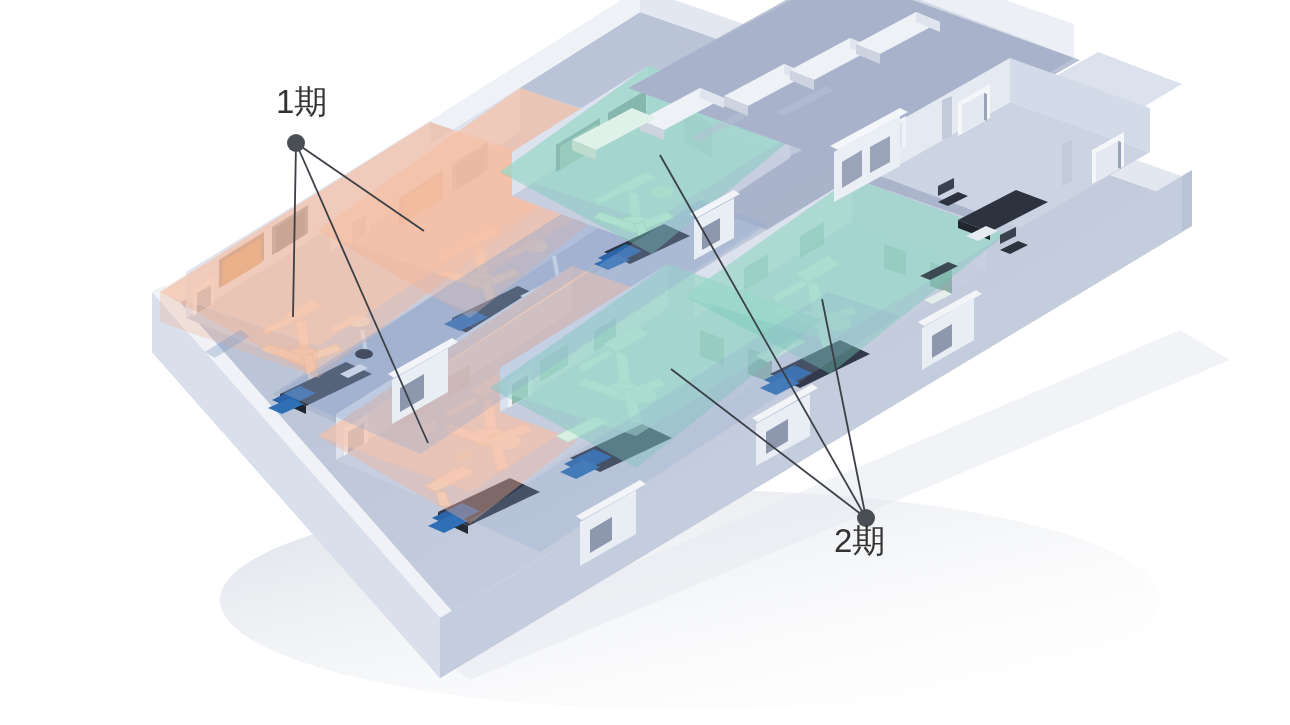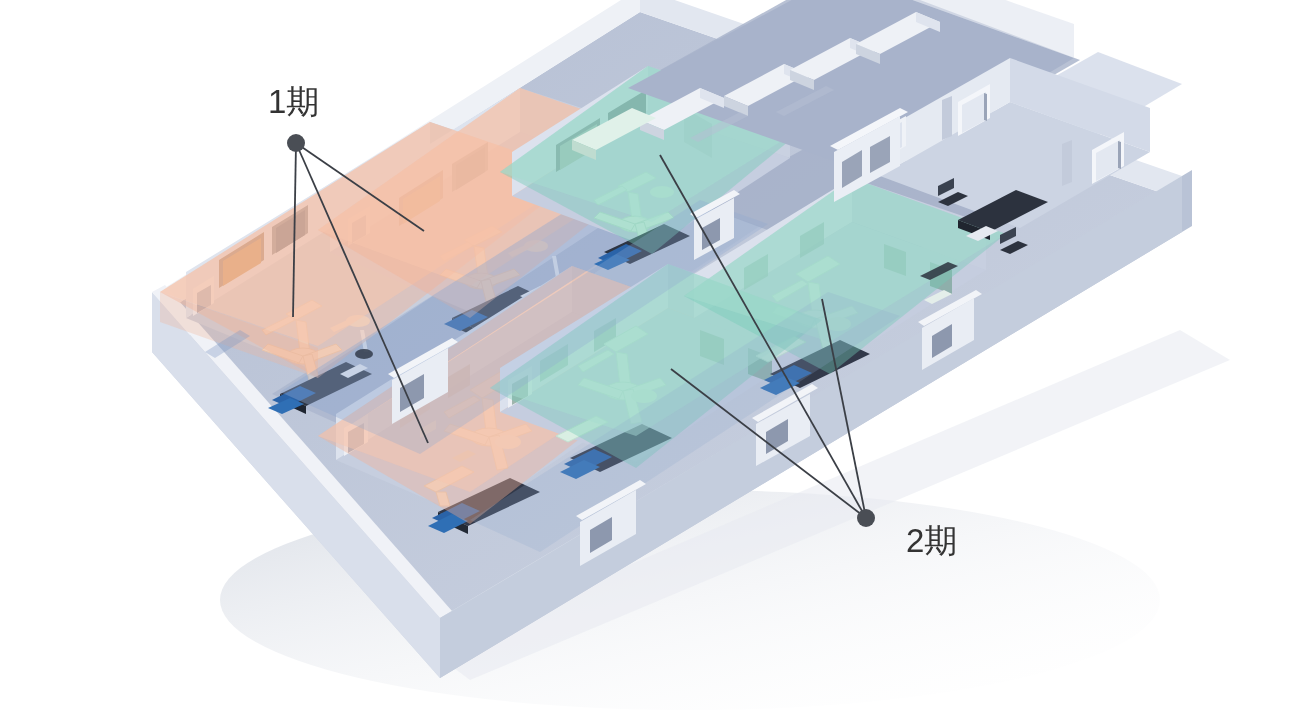--- a/index.html
+++ b/index.html
@@ -3,22 +3,22 @@
 <meta charset="utf-8">
 <style>
   html,body{margin:0;padding:0;background:#ffffff;}
   body{width:1290px;height:725px;overflow:hidden;
        font-family:"Liberation Sans","DejaVu Sans",sans-serif;}
   #stage{position:relative;width:1290px;height:725px;background:#ffffff;}
   #plan{position:absolute;left:0;top:0;width:1290px;height:725px;}
   .lbl{position:absolute;color:#333333;font-size:33px;line-height:1;
        font-family:"Liberation Sans","DejaVu Sans",sans-serif;
        letter-spacing:0px;white-space:nowrap;}
-  #lbl1{left:268px;top:85px;}
-  #lbl2{left:906px;top:524px;}
+  #lbl1{left:276px;top:85px;}
+  #lbl2{left:834px;top:524px;}
 </style>
 </head>
 <body>
 
 <div id="stage">
 
 <svg id="plan" viewBox="0 0 1290 725">
   <defs>
     <linearGradient id="gShadow" x1="0" y1="0" x2="1" y2="1">
       <stop offset="0%" stop-color="#d4d9e2" stop-opacity="0.85"></stop>

